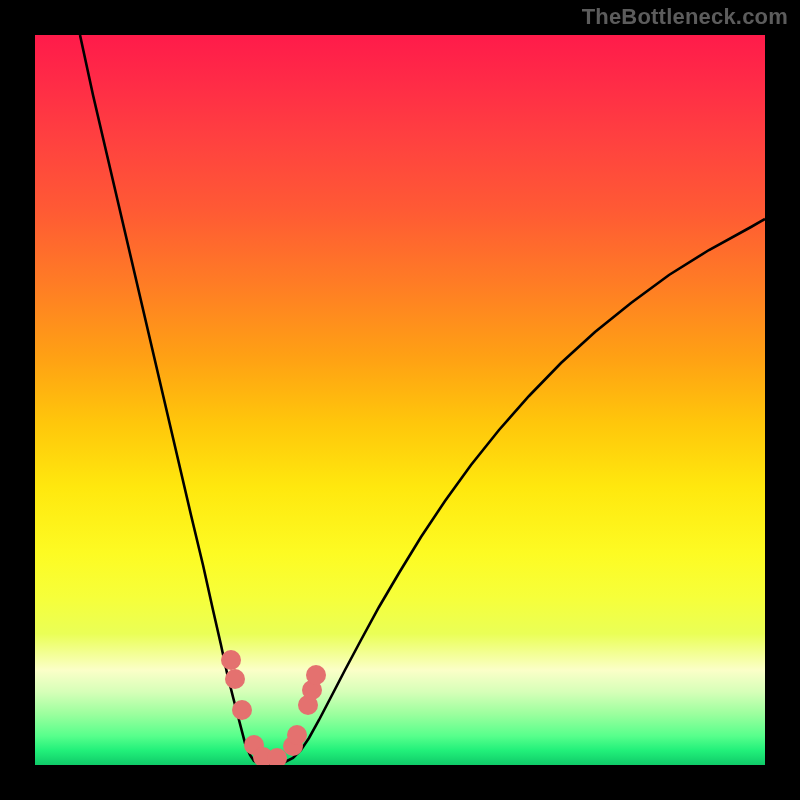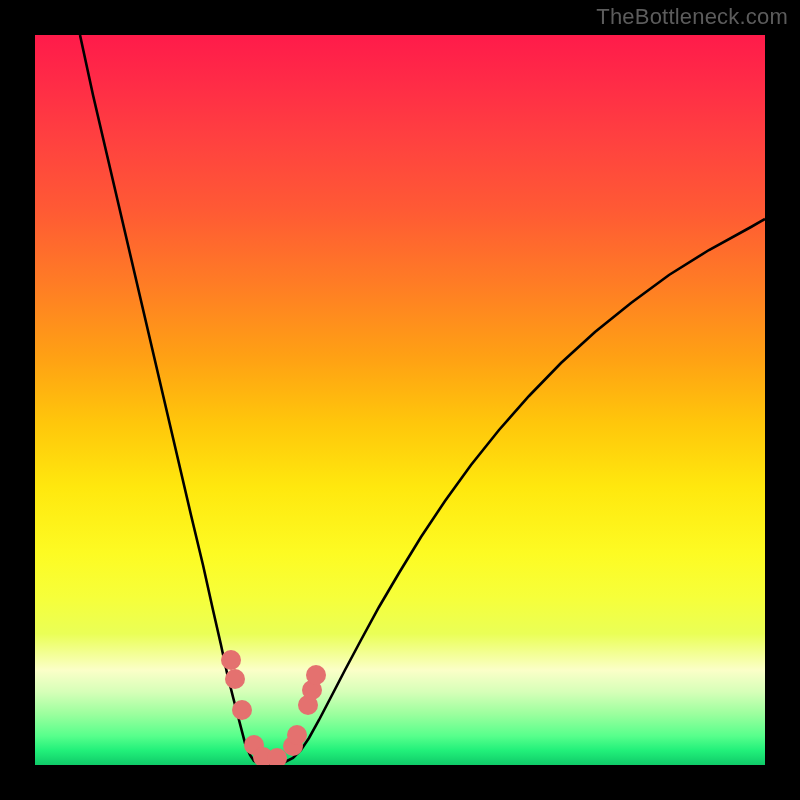--- a/index.html
+++ b/index.html
@@ -18,21 +18,21 @@
     width: 800px;
     height: 800px;
     background: #000;
   }
   .watermark {
     position: absolute;
     top: 4px;
     right: 12px;
     color: #5c5c5c;
     font-size: 22px;
-    font-weight: 400;
+    font-weight: 700;
     letter-spacing: 0.2px;
     z-index: 5;
     user-select: none;
   }
   .plot {
     position: absolute;
     left: 35px;
     top: 35px;
     width: 730px;
     height: 730px;

